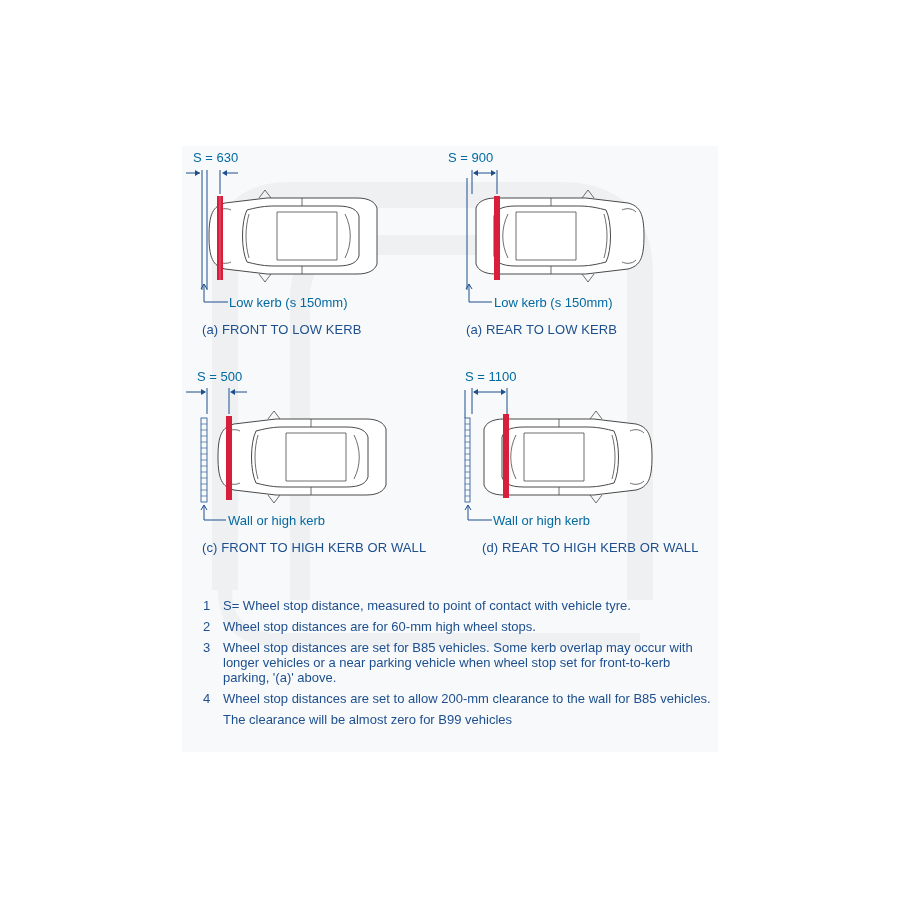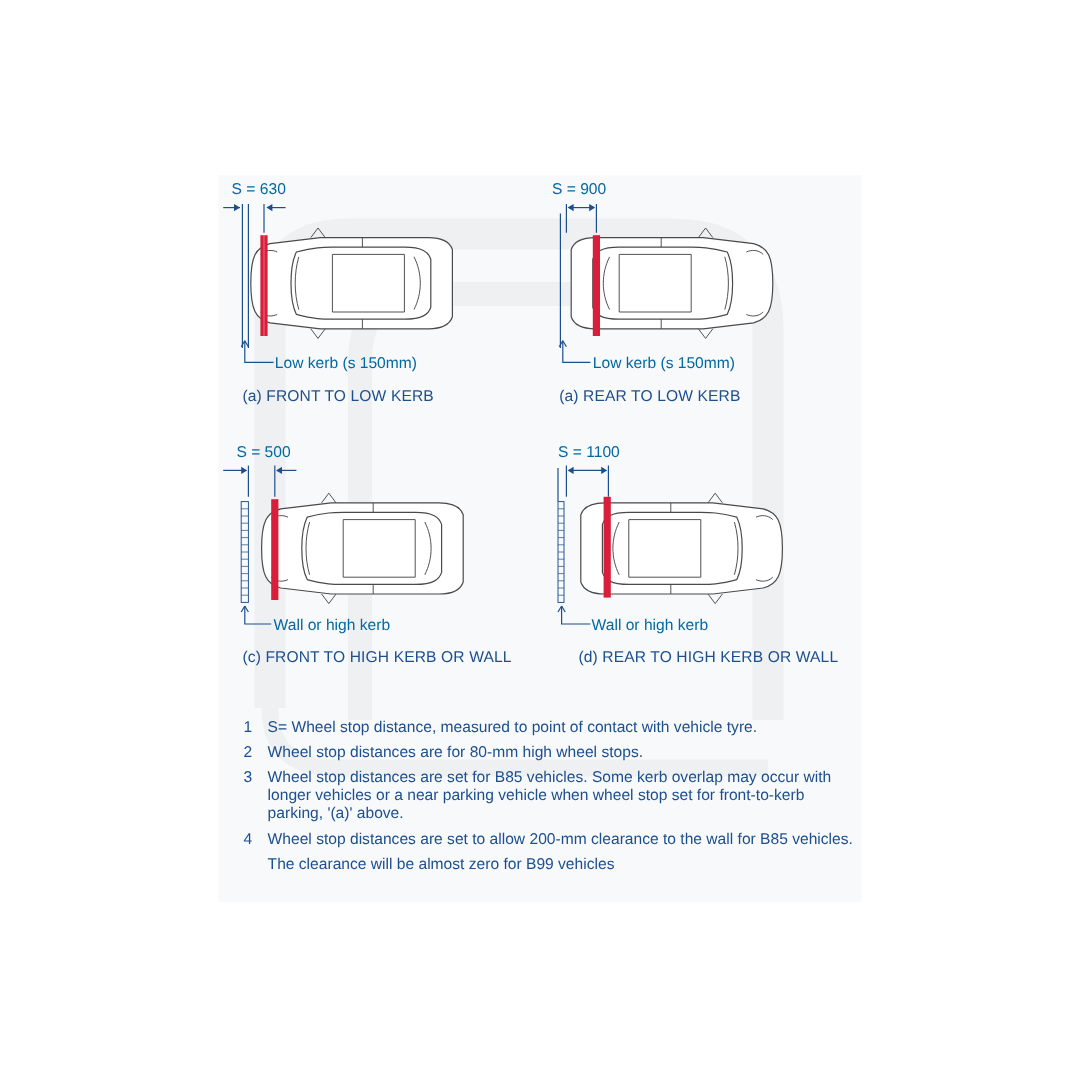--- a/index.html
+++ b/index.html
@@ -133,40 +133,40 @@
     <rect x="503" y="414" width="6" height="84" fill="#d81e3a"></rect>
     <path d="M468 505 l-3 5 M468 505 l3 5" stroke="#1d4f8f" stroke-width="1" fill="none"></path>
     <polyline points="468,505 468,520 492,520" fill="none" stroke="#1d4f8f" stroke-width="1"></polyline>
   </g>
 </svg>
 
 <div class="label" style="left:193px; top:150px;">S = 630</div>
 <div class="label" style="left:229px; top:295px;">Low kerb (s 150mm)</div>
 <div class="caption" style="left:202px; top:322px;">(a) FRONT TO LOW KERB</div>
 
-<div class="label" style="left:460px; top:150px;text-align:right;">S = 900</div>
+<div class="label" style="left:448px; top:150px;text-align:right;">S = 900</div>
 <div class="label" style="left:494px; top:295px;">Low kerb (s 150mm)</div>
 <div class="caption" style="left:466px; top:322px;">(a) REAR TO LOW KERB</div>
 
 <div class="label" style="left:197px; top:369px;">S = 500</div>
 <div class="label" style="left:228px; top:513px;">Wall or high kerb</div>
 <div class="caption" style="left:202px; top:540px;">(c) FRONT TO HIGH KERB OR WALL</div>
 
 <div class="label" style="left:465px; top:369px;">S = 1100</div>
 <div class="label" style="left:493px; top:513px;">Wall or high kerb</div>
 <div class="caption" style="left:482px; top:540px;">(d) REAR TO HIGH KERB OR WALL</div>
 
 <div class="notes">
   <div class="note">
     <span class="note-num">1</span>
     <span class="note-text">S= Wheel stop distance, measured to point of contact with vehicle tyre.</span>
   </div>
   <div class="note">
     <span class="note-num">2</span>
-    <span class="note-text">Wheel stop distances are for 80-mm high wheel stops.</span>
+    <span class="note-text">Wheel stop distances are for 60-mm high wheel stops.</span>
   </div>
   <div class="note">
     <span class="note-num">3</span>
     <span class="note-text" style="max-width:478px;">Wheel stop distances are set for B85 vehicles. Some kerb overlap may occur with longer vehicles or a near parking vehicle when wheel stop set for front-to-kerb parking, '(a)' above.</span>
   </div>
   <div class="note">
     <span class="note-num">4</span>
     <span class="note-text">Wheel stop distances are set to allow 200-mm clearance to the wall for B85 vehicles.</span>
   </div>
   <div class="note-extra">The clearance will be almost zero for B99 vehicles</div>

